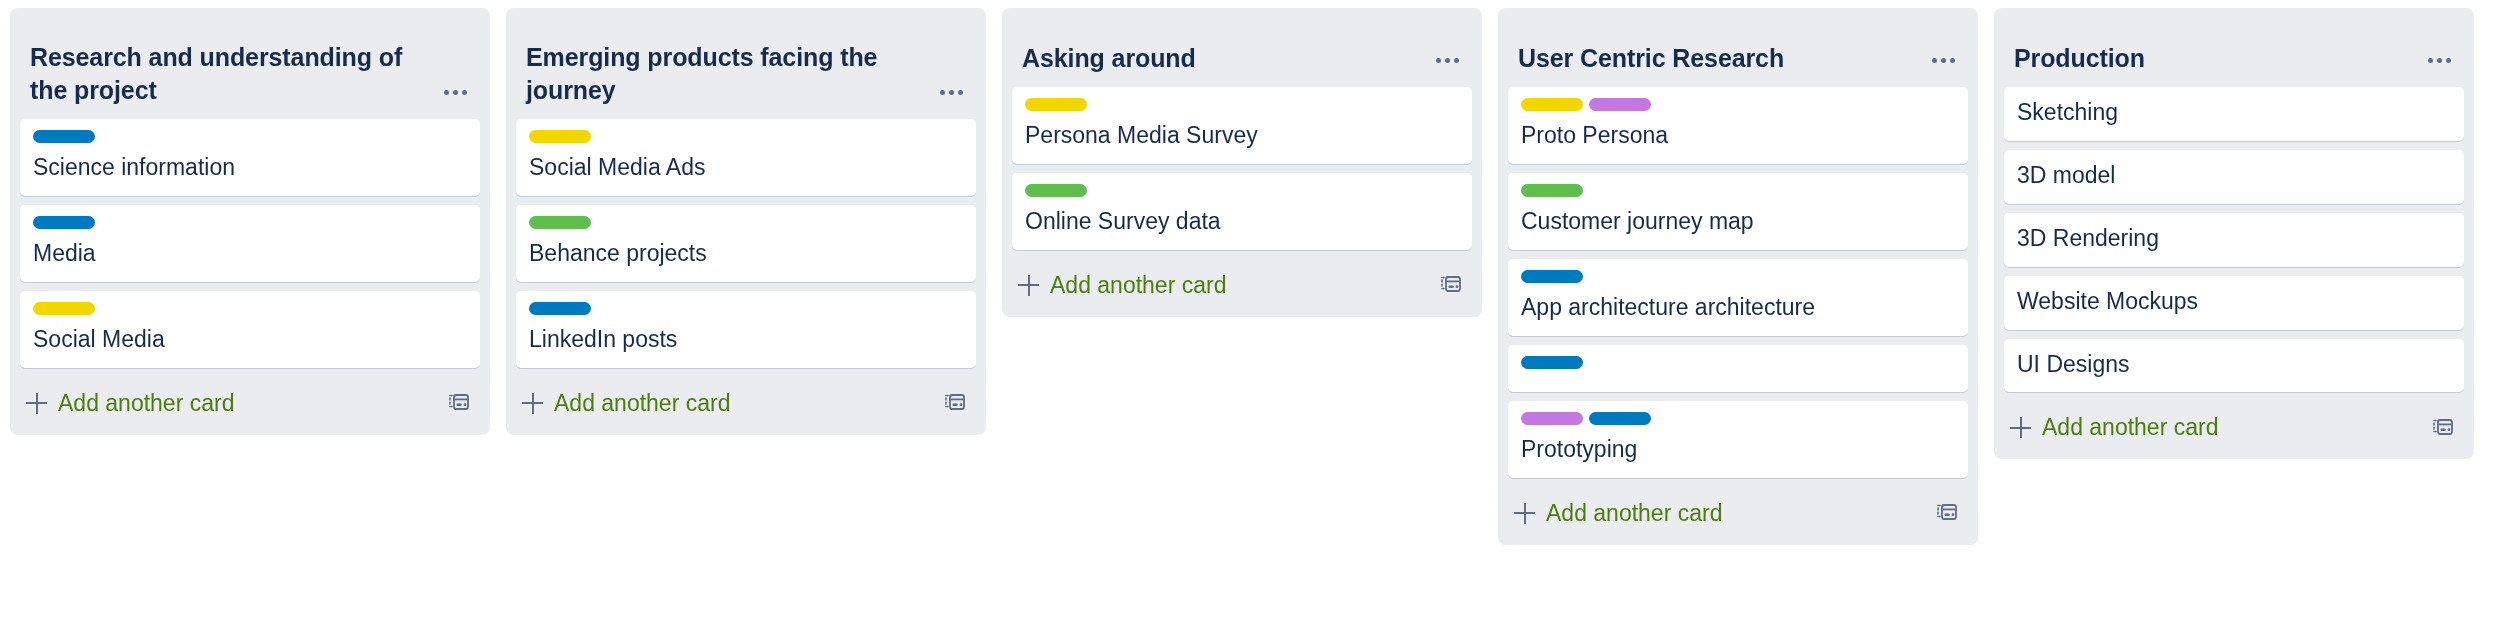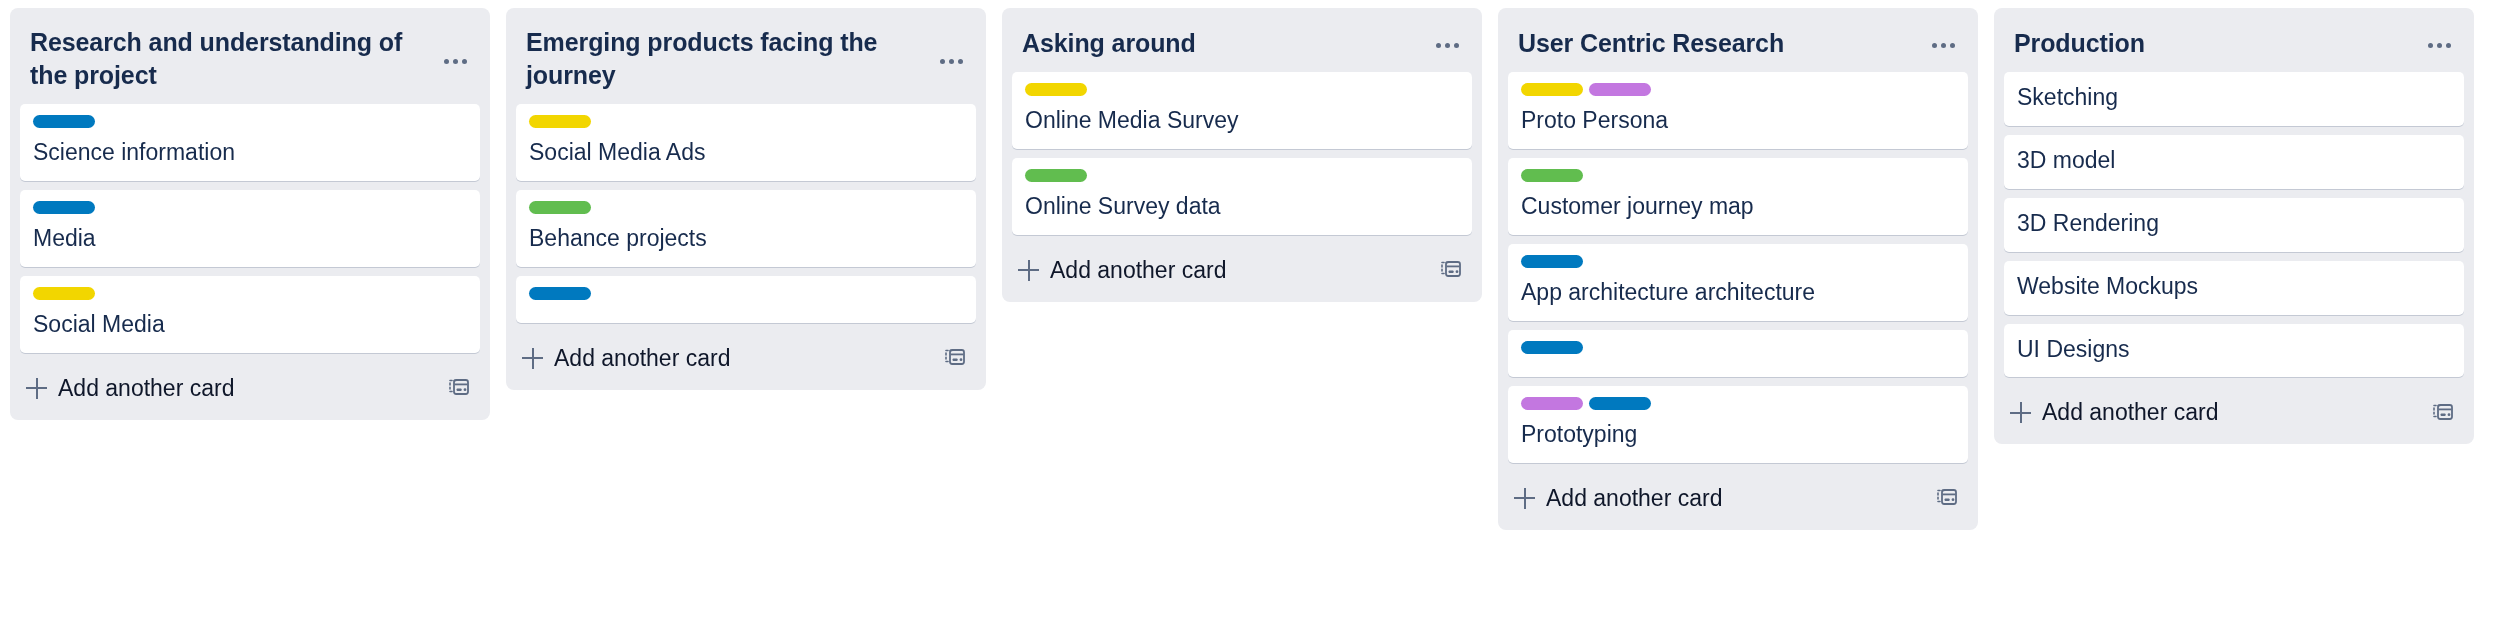--- a/index.html
+++ b/index.html
@@ -28,24 +28,25 @@
     flex: 0 0 480px;
     background: #ebecf0;
     border-radius: 8px;
     padding: 0 0 4px 0;
     box-sizing: border-box;
     max-height: 609px;
   }
 
   .list-header {
     display: flex;
-    align-items: center;
+    align-items: flex-end;
     justify-content: space-between;
     padding: 18px 18px 12px 20px;
     gap: 10px;
+    margin-top: 15px;
   }
 
   .list-title {
     font-size: 25px;
     font-weight: bold;
     color: #172b4d;
     line-height: 1.32;
     letter-spacing: -0.1px;
     flex: 1 1 auto;
   }
@@ -108,21 +109,21 @@
     justify-content: space-between;
     padding: 16px 18px 14px 16px;
     margin-top: 6px;
     gap: 10px;
   }
 
   .add-card {
     display: flex;
     align-items: center;
     gap: 11px;
-    color: #0f172a;
+    color: #4d7c0f;
     font-size: 23px;
     border-radius: 4px;
   }
 
   .plus-icon {
     position: relative;
     width: 21px;
     height: 21px;
     flex: 0 0 auto;
   }
@@ -216,20 +217,21 @@
         <div class="card">
           <div class="labels">
             <div class="label-pill" style="background: rgb(97, 189, 79);"></div>
           </div>
           <div class="card-title">Behance projects</div>
         </div>
         <div class="card">
           <div class="labels">
             <div class="label-pill" style="background: rgb(0, 121, 191);"></div>
           </div>
+          <div class="card-title">LinkedIn posts</div>
         </div>
       </div>
       <div class="list-footer">
         <div class="add-card">
           <span class="plus-icon"></span>
           <span>Add another card</span>
         </div>
         <div class="template-icon">
           <svg width="24" height="24" viewBox="0 0 24 24" fill="none">
             <path d="M3 4.5 H5 M7.2 4.5 H9 M3 7 V9 M3 11.2 V13 M3 15.5 H5" stroke="#5e6c84" stroke-width="1.6" stroke-linecap="round"></path>
@@ -248,21 +250,21 @@
           <span></span>
           <span></span>
           <span></span>
         </div>
       </div>
       <div class="cards">
         <div class="card">
           <div class="labels">
             <div class="label-pill" style="background: rgb(242, 214, 0);"></div>
           </div>
-          <div class="card-title">Online Media Survey</div>
+          <div class="card-title">Persona Media Survey</div>
         </div>
         <div class="card">
           <div class="labels">
             <div class="label-pill" style="background: rgb(97, 189, 79);"></div>
           </div>
           <div class="card-title">Online Survey data</div>
         </div>
       </div>
       <div class="list-footer">
         <div class="add-card">

